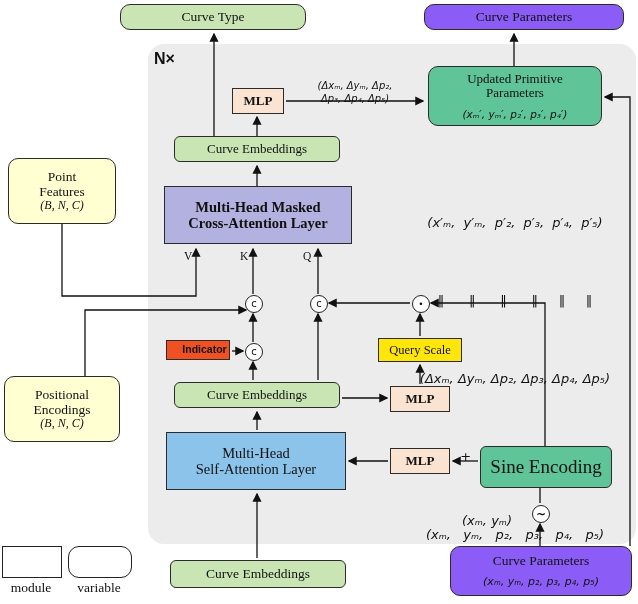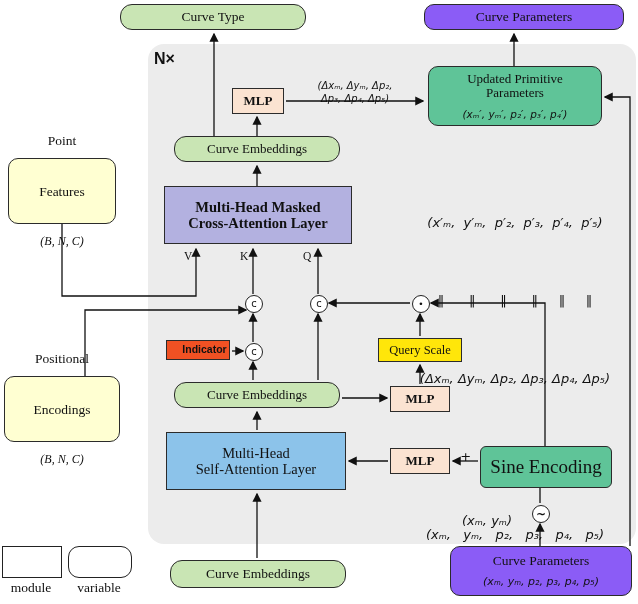--- a/index.html
+++ b/index.html
@@ -3,27 +3,27 @@
 <meta charset="utf-8">
 <style>
   html,body{margin:0;padding:0;background:#fff;}
   #stage{position:relative;width:638px;height:604px;background:#fff;overflow:hidden;
          font-family:"Liberation Serif",serif;color:#111;}
   .box{position:absolute;box-sizing:border-box;border:1.2px solid #2b2b2b;
        display:flex;flex-direction:column;align-items:center;justify-content:center;
        text-align:center;line-height:1.12;z-index:2;}
   .rounded{border-radius:10px;}
   .r6{border-radius:6px;}
-  .green{background:#c9e5b4;border-radius:12px;}
+  .green{background:#c9e5b4;}
   .salmon{background:#8b5cf6;}
   .teal{background:#5fc498;}
   .purple{background:#b3b1e0;}
   .blue{background:#8cc3ea;}
   .peach{background:#fbe3d1;font-weight:bold;}
-  .paleyellow{background:#ffffd2;gap:36px;}
+  .paleyellow{background:#ffffd2;}
   .yellow{background:#ffe60a;}
   .orange{background:#f05123;padding-left:13px;}
   .graybg{position:absolute;left:148px;top:44px;width:488px;height:500px;
           background:#ececec;border-radius:16px;z-index:0;}
   .circle{position:absolute;width:16px;height:16px;border-radius:50%;
           border:1.2px solid #222;background:#fff;display:flex;align-items:center;
           justify-content:center;font-family:"DejaVu Sans",sans-serif;font-size:10px;
           line-height:1;z-index:3;}
   .lbl{position:absolute;z-index:2;}
   .math{font-family:"DejaVu Sans",sans-serif;font-style:italic;margin-top:8px;}

